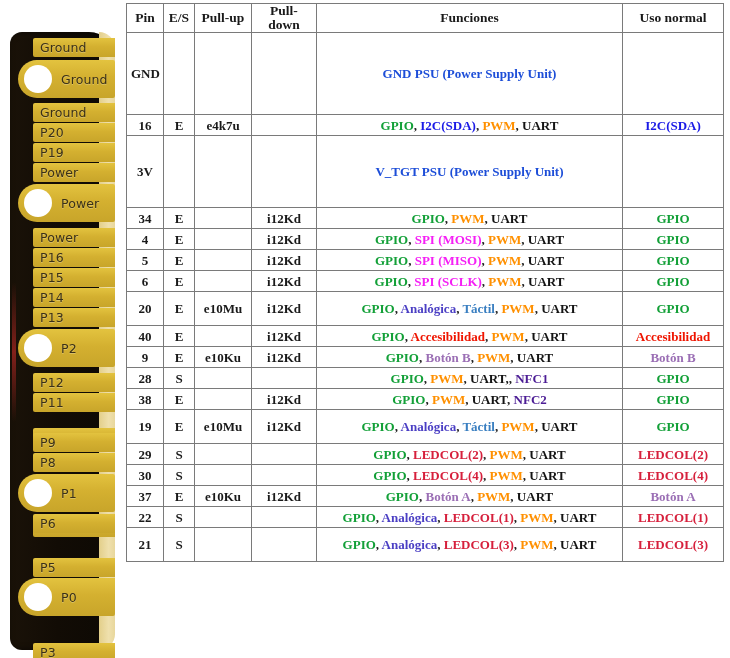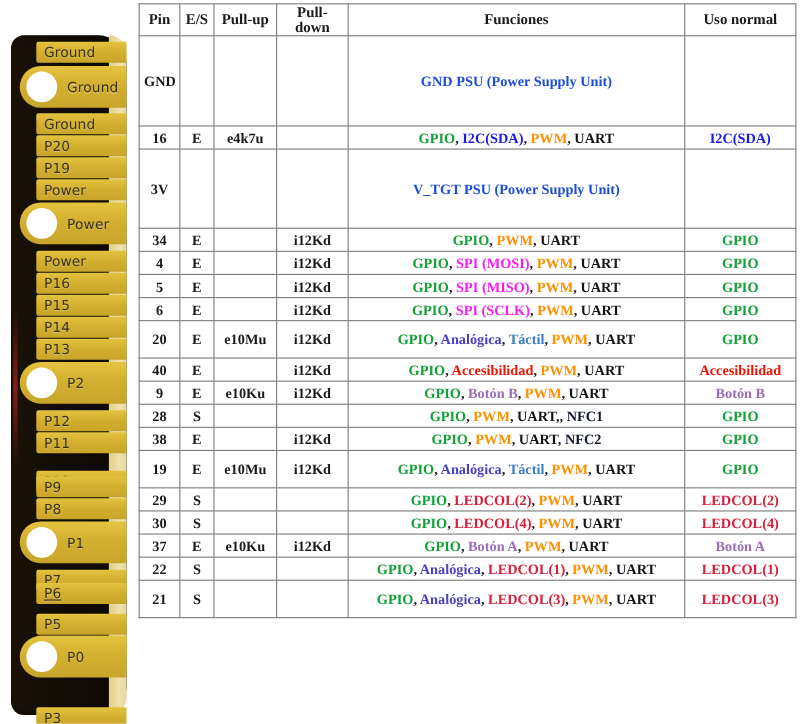--- a/index.html
+++ b/index.html
@@ -137,21 +137,21 @@
   .t-gpio  { color: #13a038; }
   .t-pwm   { color: #ff9000; }
   .t-uart  { color: #141414; }
   .t-i2c   { color: #1a1ae6; }
   .t-spi   { color: #f51ff5; }
   .t-ana   { color: #4b3fc4; }
   .t-tact  { color: #3a7fc1; }
   .t-acces { color: #ef1500; }
   .t-boton { color: #9b6fb5; }
   .t-led   { color: #d6203c; }
-  .t-nfc   { color: #0f172a; }
+  .t-nfc   { color: #4c1d95; }
   .t-plain { color: #1d4ed8; }
 </style>
 </head>
 <body>
 
 <div id="board">
   <div class="board-body"></div>
   <div class="board-edge"></div>
   <div id="pads-host">
       <div class="pad small" style="top: 6px;">
@@ -207,21 +207,21 @@
       </div>
       <div class="pad small" style="top: 421px;">
         <span class="pad-label">P8</span>
       </div>
       <div class="pad big" style="top: 442px;">
         <span class="pad-label">P1</span>
       </div>
       <div class="pad small" style="top: 486px;">
         <span class="pad-label">P7</span>
       </div>
-      <div class="pad small" style="top: 498px; text-decoration: underline;">
+      <div class="pad small" style="top: 482px;">
         <span class="pad-label">P6</span>
       </div>
       <div class="pad small" style="top: 526px;">
         <span class="pad-label">P5</span>
       </div>
       <div class="pad small" style="top: 546px;">
         <span class="pad-label">P4</span>
       </div>
       <div class="pad big" style="top: 546px;">
         <span class="pad-label">P0</span>

